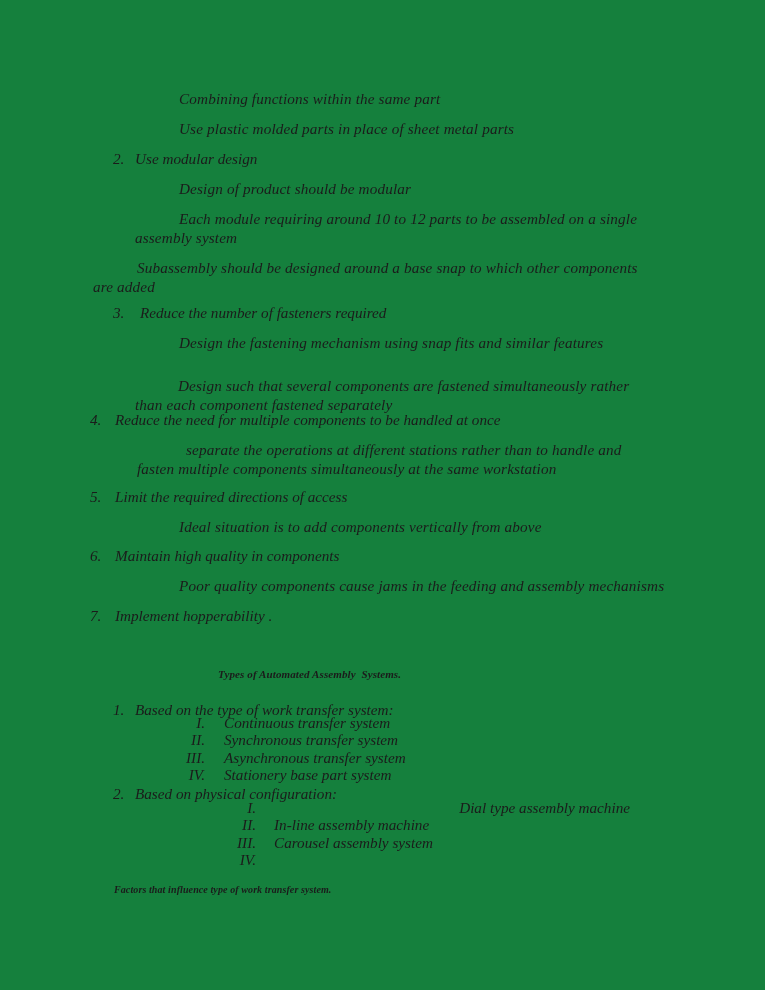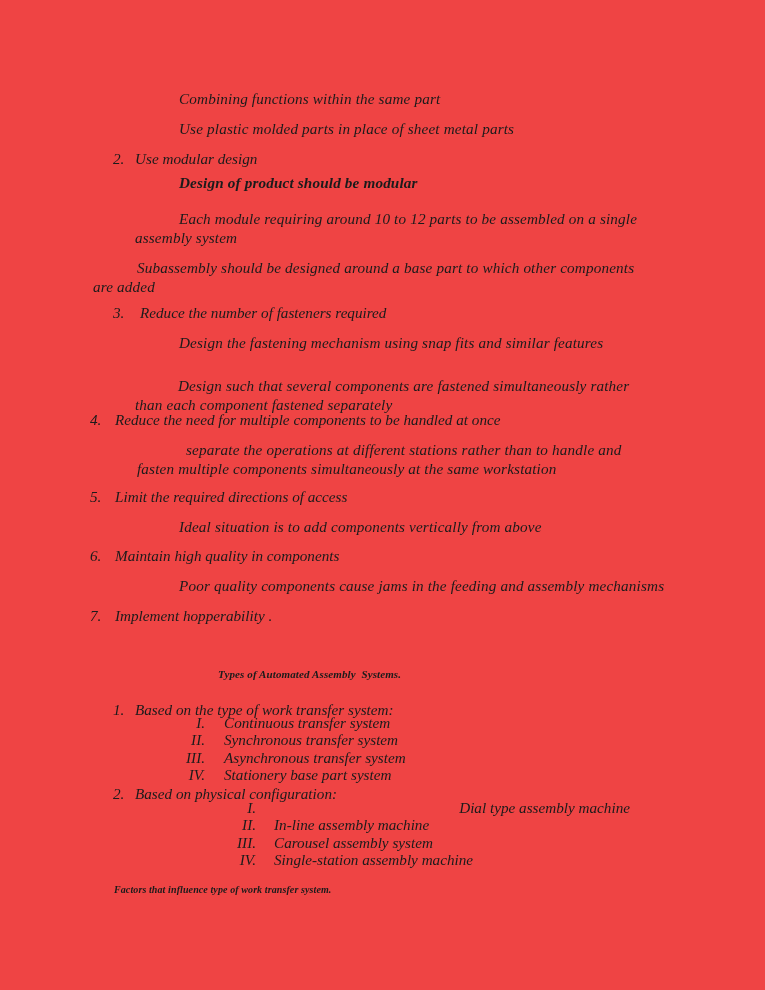--- a/index.html
+++ b/index.html
@@ -75,36 +75,36 @@
     white-space: pre;
   }
   .romanrow .rtext {
     flex: 1 1 auto;
     white-space: pre;
   }
 </style>
 </head>
 <body style="background: rgb(255, 255, 255);">
 
-<div class="page" style="background: #ef4444; color: rgb(27, 27, 27);">
+<div class="page" style="background: #15803d; color: rgb(27, 27, 27);">
 
   <div class="line" style="left:179px; top:89px; width:480px;">Combining functions within the same part</div>
 
   <div class="line" style="left:179px; top:119px; width:490px;">Use plastic molded parts in place of sheet metal parts</div>
 
   <div class="numrow" style="left:113px; top:149px; width:540px;">
     <span class="marker" style="width:22px;">2.</span>
     <span class="body">Use modular design</span>
   </div>
 
-  <div class="line" style="left:179px; top:173px; width:480px;font-weight:bold;">Design of product should be modular</div>
+  <div class="line" style="left:179px; top:179px; width:480px;">Design of product should be modular</div>
 
   <div class="line" style="left:135px; top:209px; width:515px; text-indent:44px;">Each module requiring around 10 to 12 parts to be assembled on a single assembly system</div>
 
-  <div class="line" style="left:93px; top:258px; width:556px; text-indent:44px;">Subassembly should be designed around a base part to which other components are added</div>
+  <div class="line" style="left:93px; top:258px; width:556px; text-indent:44px;">Subassembly should be designed around a base snap to which other components are added</div>
 
   <div class="numrow" style="left:113px; top:303px; width:540px;">
     <span class="marker" style="width:27px;">3.</span>
     <span class="body">Reduce the number of fasteners required</span>
   </div>
 
   <div class="line" style="left:179px; top:333px; width:490px;">Design the fastening mechanism using snap fits and similar features</div>
 
   <div class="line" style="left:135px; top:363px; width:515px; text-indent:43px;margin-top:13px;">Design such that several components are fastened simultaneously rather than each component fastened separately</div>
 
@@ -177,18 +177,17 @@
     <span class="rtext" style="padding-left:18px;">In-line assembly machine</span>
   </div>
 
   <div class="romanrow" style="left:210px; top:834px; width:420px;">
     <span class="rnum" style="width:46px;">III.</span>
     <span class="rtext" style="padding-left:18px;">Carousel assembly system</span>
   </div>
 
   <div class="romanrow" style="left:210px; top:851px; width:420px;">
     <span class="rnum" style="width:46px;">IV.</span>
-    <span class="rtext" style="padding-left:18px;">Single-station assembly machine</span>
   </div>
 
   <div class="line bold" style="left:114px; top:880px; width:470px; font-size:10px;">Factors that influence type of work transfer system.</div>
 
 </div>
 
 </body></html>

